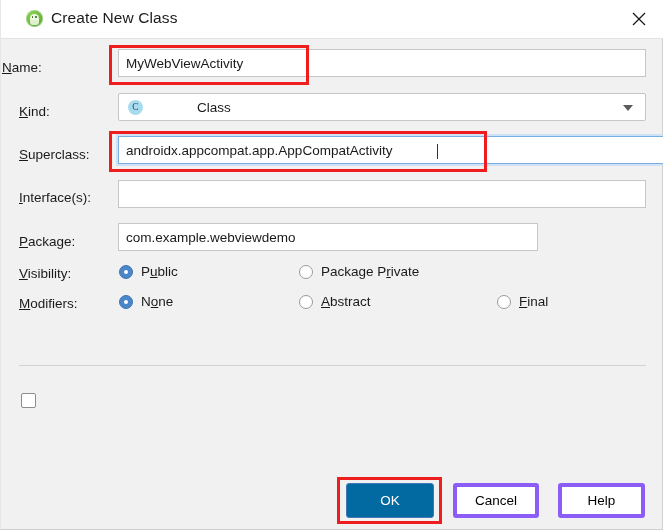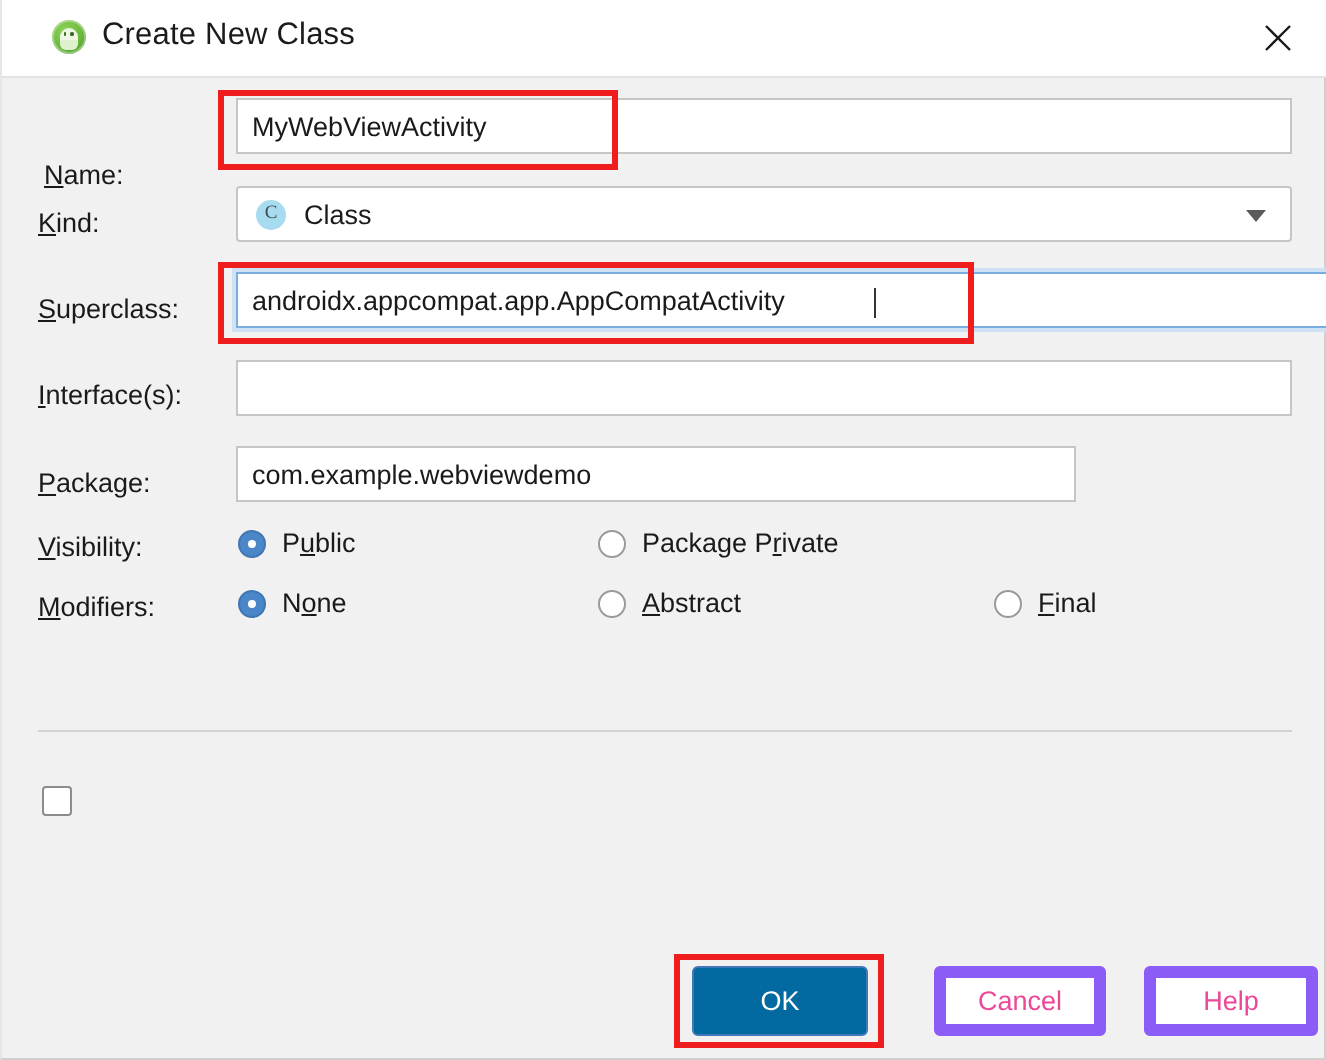--- a/index.html
+++ b/index.html
@@ -144,21 +144,21 @@
     background: #a6dbf0;
     color: #3f4b52;
     font-size: 9.5px;
     display: flex;
     align-items: center;
     justify-content: center;
     font-family: "Liberation Serif", serif;
     margin-right: 9px;
     flex: none;
   }
-  #kind-label { font-size: 13.5px; }
+  #kind-label { font-size: 13.5px; margin-left: 45px; }
   #kind-arrow {
     position: absolute;
     right: 12px; top: 11px;
     width: 0; height: 0;
     border-left: 5.5px solid transparent;
     border-right: 5.5px solid transparent;
     border-top: 6px solid #5b5b5b;
   }
 
   
@@ -232,23 +232,22 @@
     font-size: 13.5px;
     cursor: default;
   }
   .btn.primary {
     background: #0369a1;
     border: 1px solid #4178b8;
     color: #ffffff;
   }
   .btn.secondary {
     background: #ffffff;
-    border: 6px solid #8b5cf6;
-    color: #ec4899;
-    margin-left: 14px;
+    border: 4px solid #8b5cf6;
+    color: #000000;
   }
 
   
   .annot {
     position: absolute;
     border: 3px solid #ef1d1d;
     box-sizing: border-box;
     pointer-events: none;
     background: transparent;
   }
@@ -267,21 +266,21 @@
     </div>
     <div id="title-text">Create New Class</div>
     <div id="close-button">
       <svg width="14" height="14" viewBox="0 0 14 14">
         <line x1="1" y1="1" x2="13" y2="13" stroke="#1a1a1a" stroke-width="1.2"></line>
         <line x1="13" y1="1" x2="1" y2="13" stroke="#1a1a1a" stroke-width="1.2"></line>
       </svg>
     </div>
   </div>
 
-  <div class="row-label" style="left:21px; top:60px;margin-top:20px;">
+  <div class="row-label" style="left:1px; top:60px;">
     <span class="mn">N</span><span>ame:</span>
   </div>
   <div class="field" id="name-field" style="left:117px; top:49px; width:528px;">
     <span>MyWebViewActivity</span>
   </div>
 
   <div class="row-label" style="left:18px; top:104px;">
     <span class="mn">K</span><span>ind:</span>
   </div>
   <div id="kind-combo">

